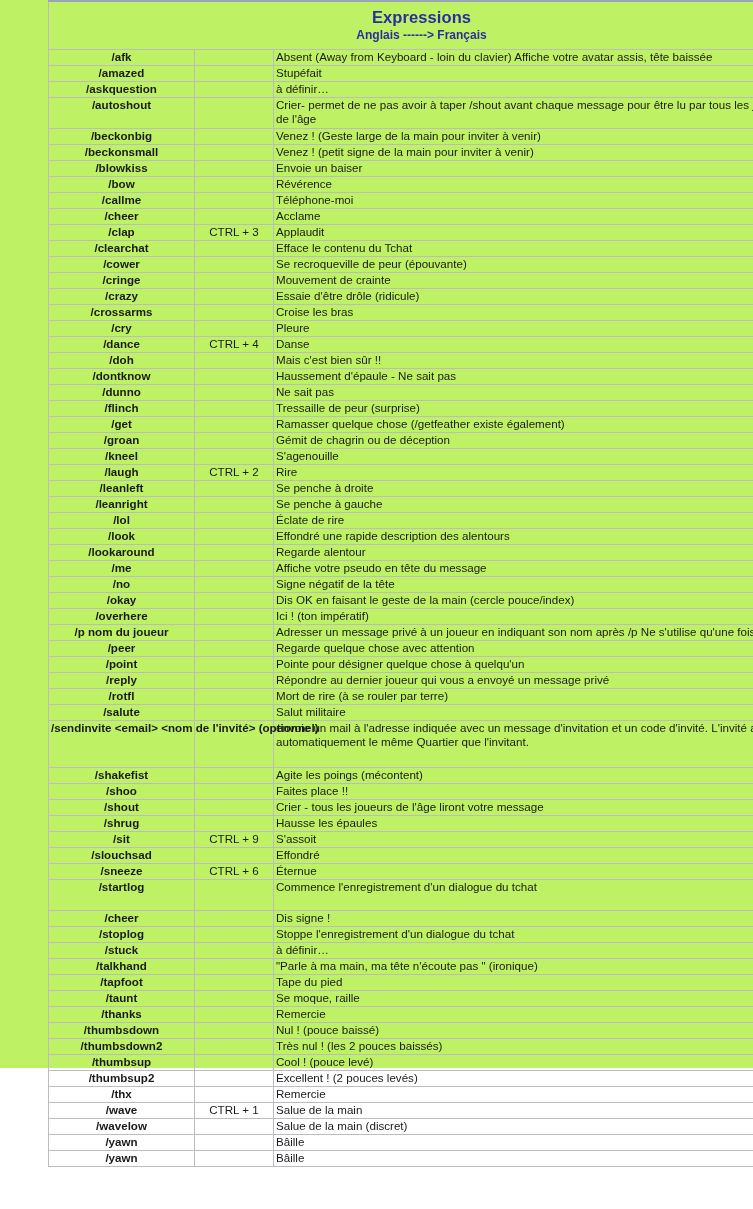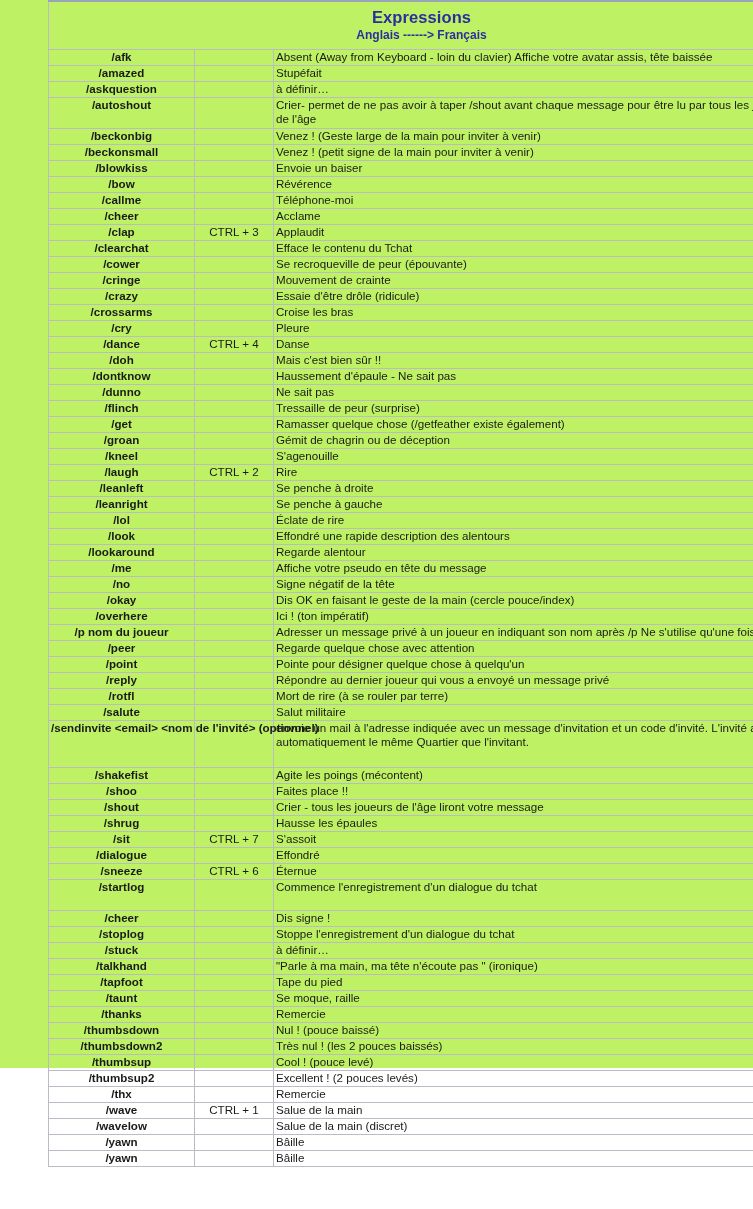--- a/index.html
+++ b/index.html
@@ -335,25 +335,25 @@
           <td class="key"></td>
           <td class="desc">Crier - tous les joueurs de l'âge liront votre message</td>
         </tr>
         <tr>
           <td class="cmd">/shrug</td>
           <td class="key"></td>
           <td class="desc">Hausse les épaules</td>
         </tr>
         <tr>
           <td class="cmd">/sit</td>
-          <td class="key">CTRL + 7</td>
+          <td class="key">CTRL + 9</td>
           <td class="desc">S'assoit</td>
         </tr>
         <tr>
-          <td class="cmd">/dialogue</td>
+          <td class="cmd">/slouchsad</td>
           <td class="key"></td>
           <td class="desc">Effondré</td>
         </tr>
         <tr>
           <td class="cmd">/sneeze</td>
           <td class="key">CTRL + 6</td>
           <td class="desc">Éternue</td>
         </tr>
         <tr class="h2">
           <td class="cmd">/startlog</td>

